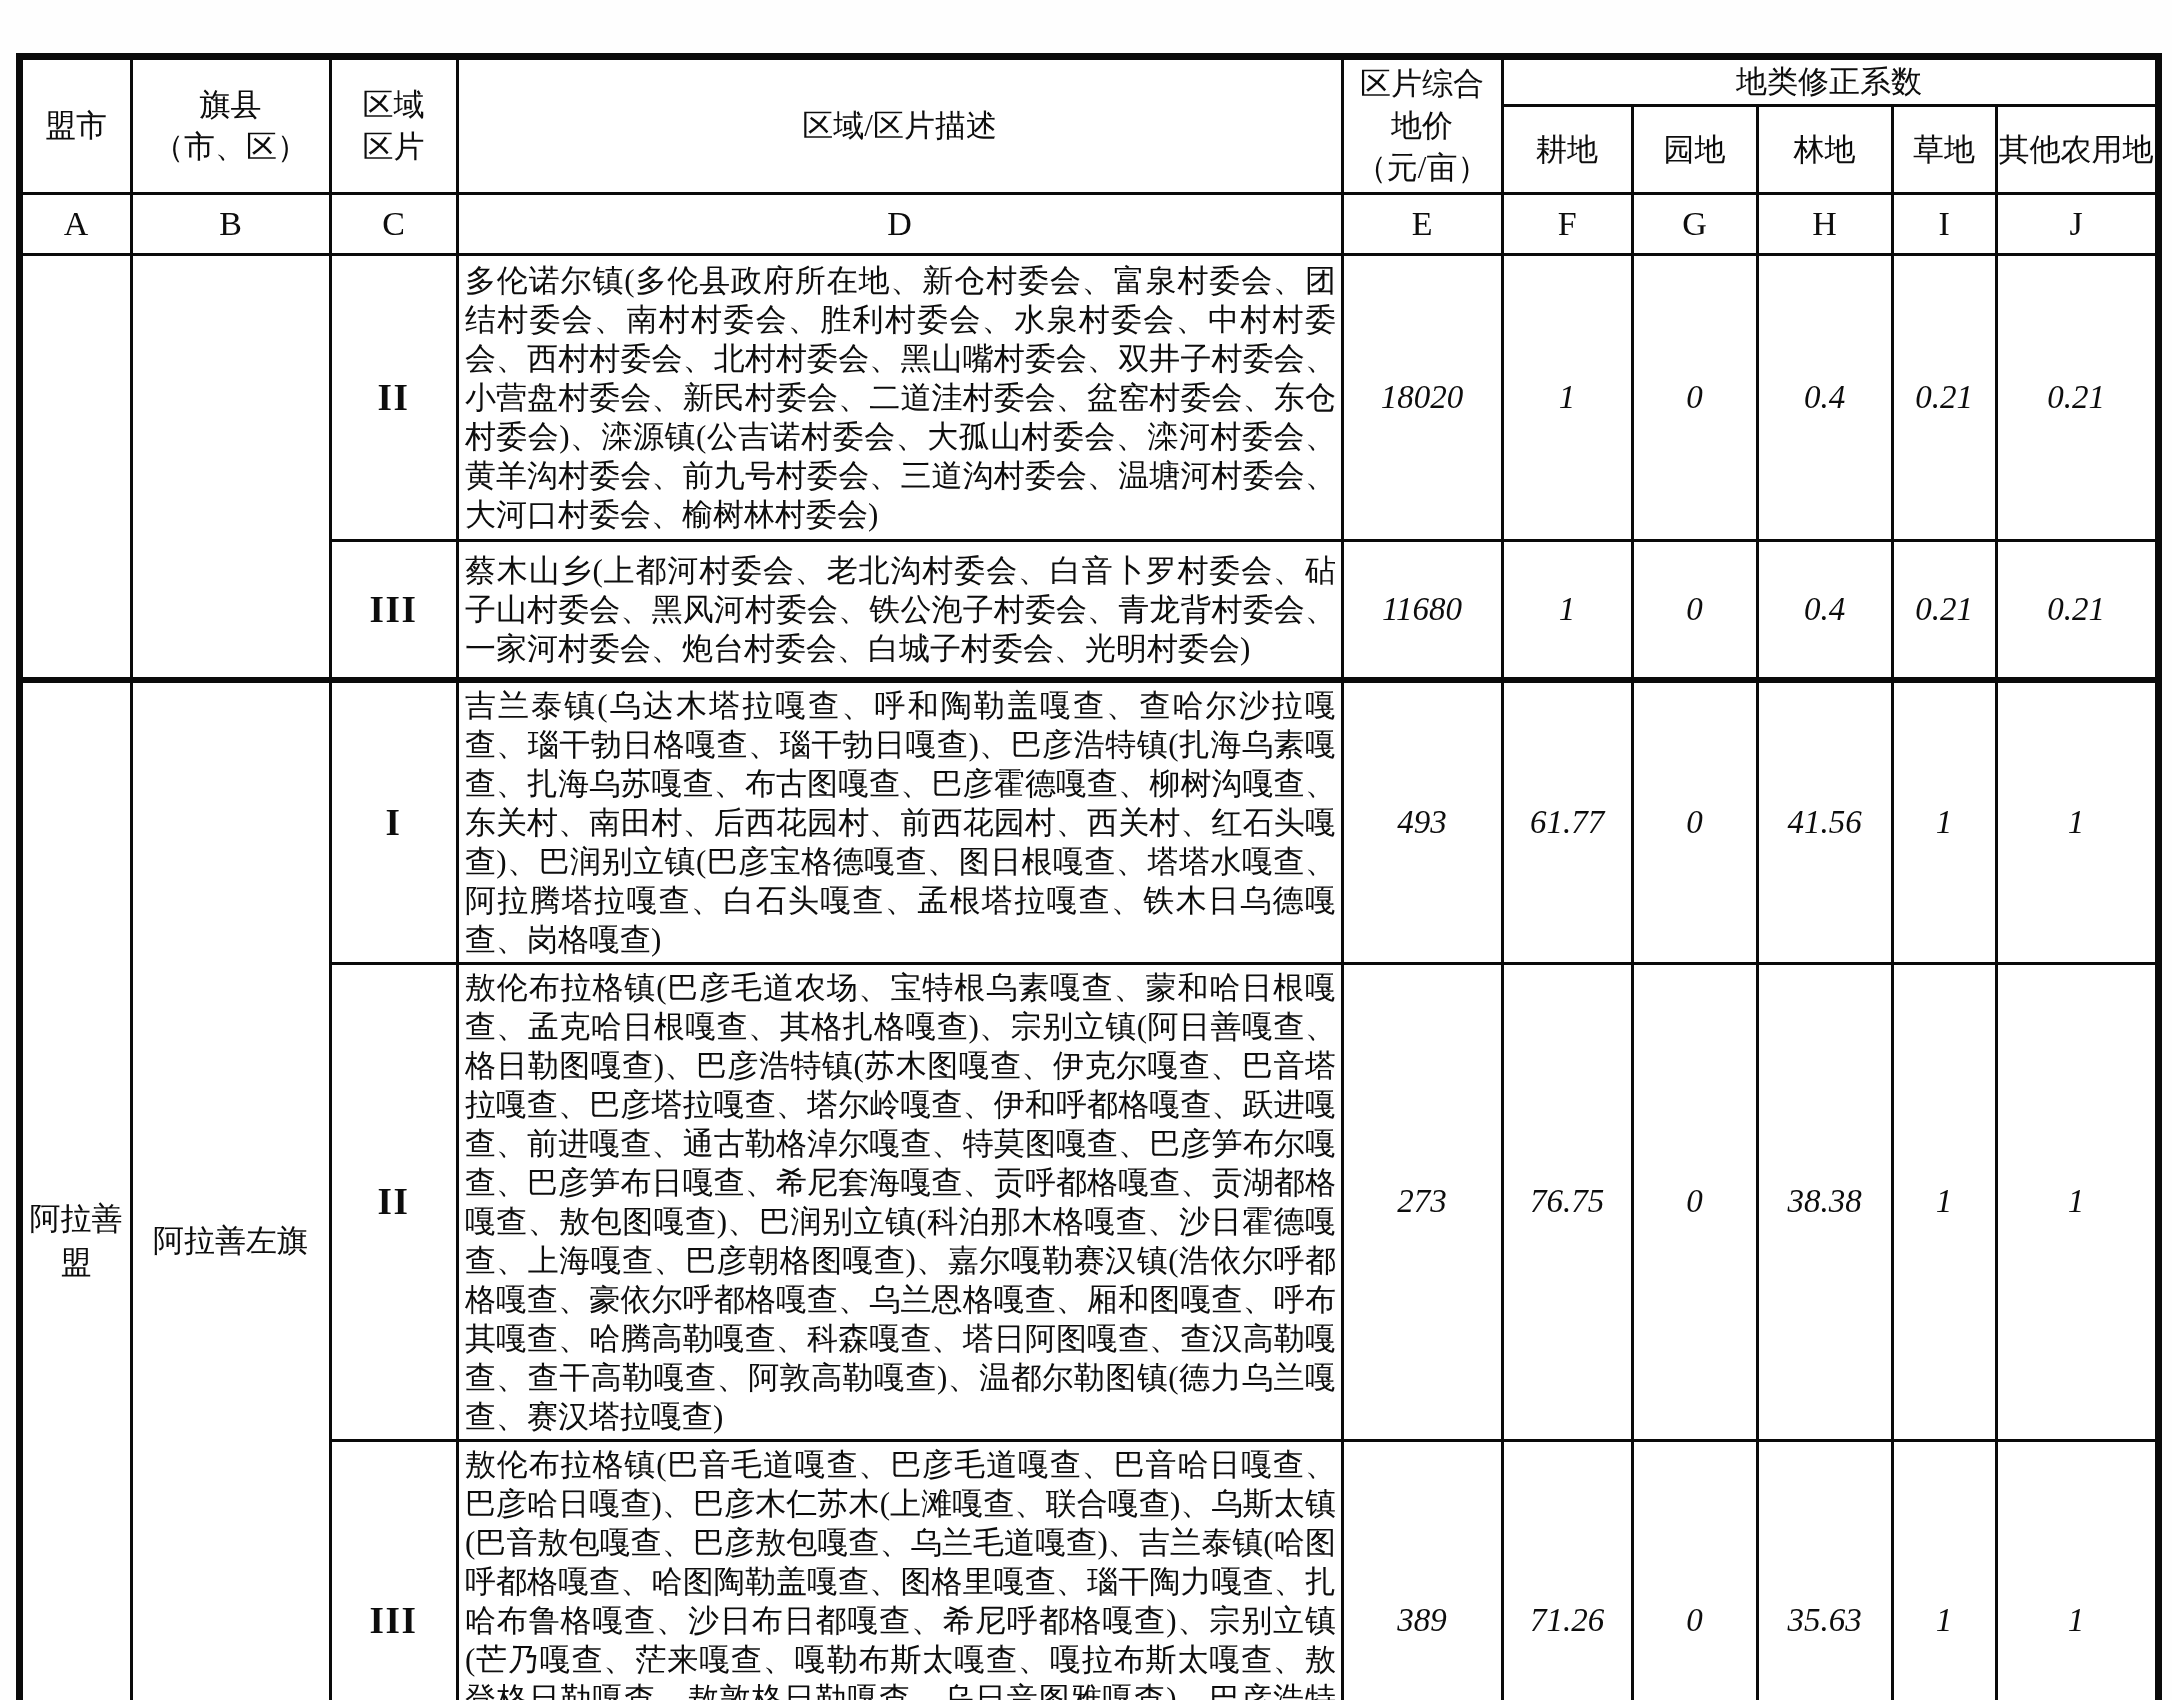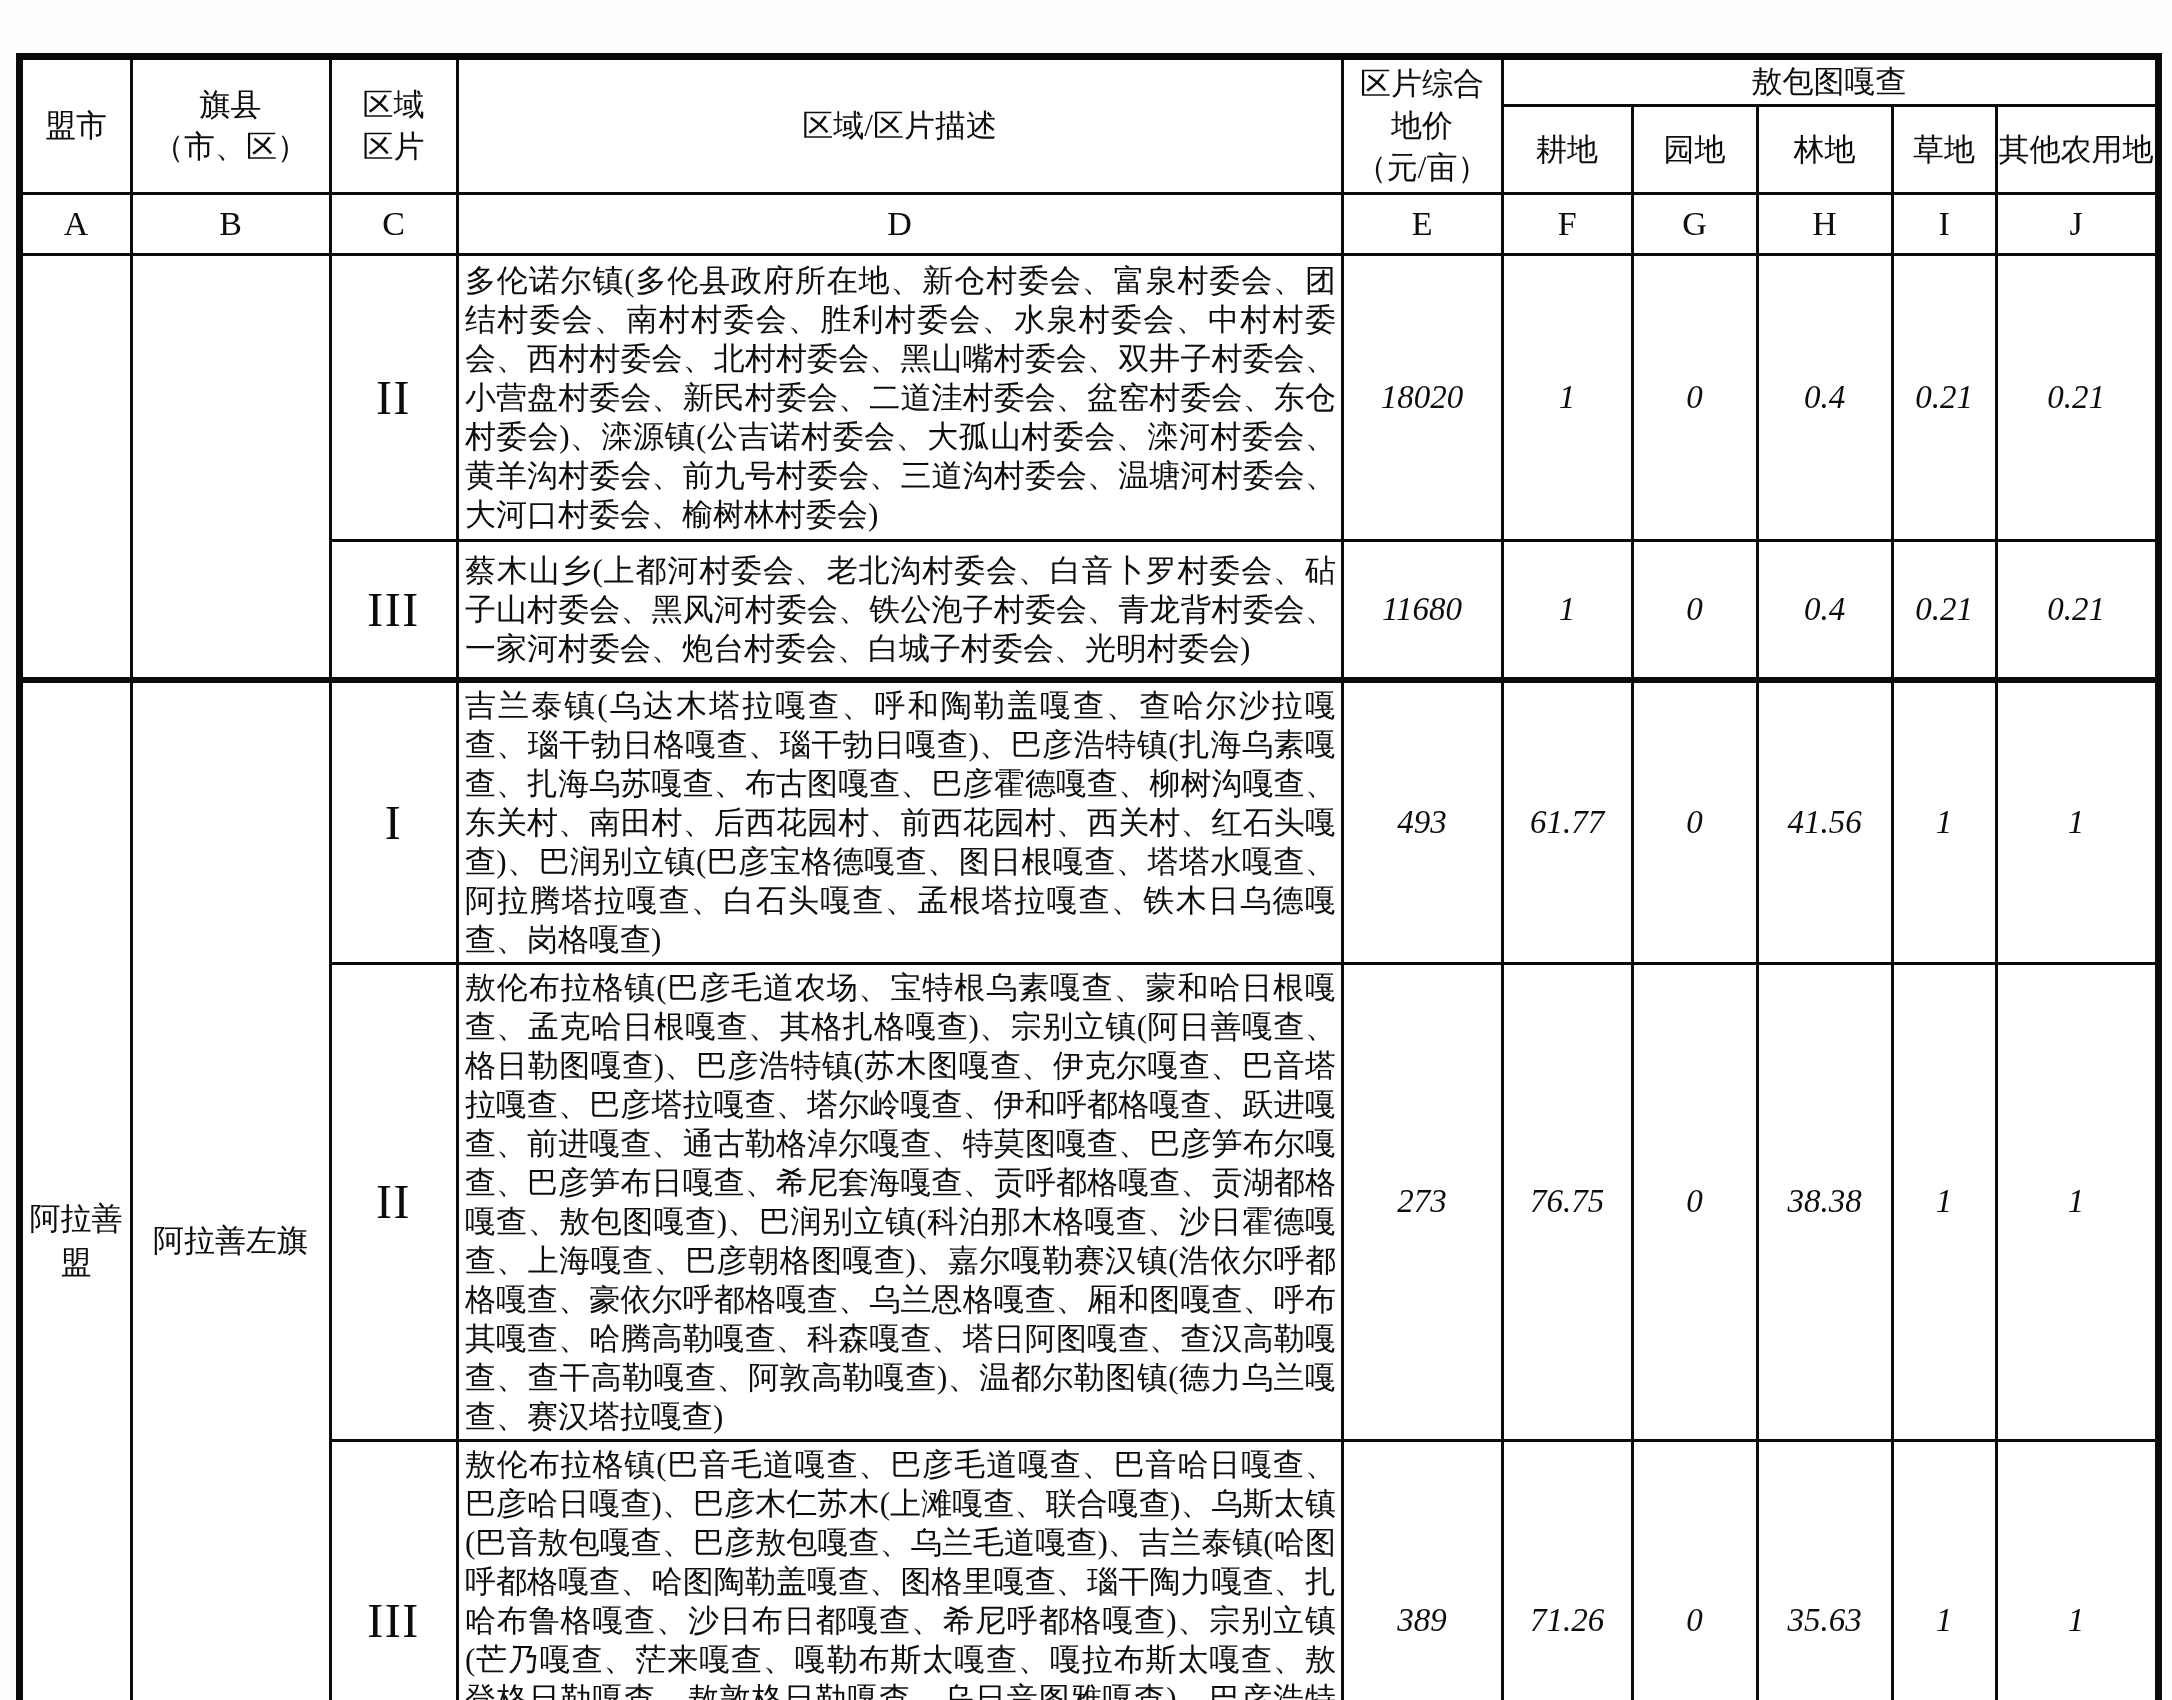--- a/index.html
+++ b/index.html
@@ -43,23 +43,24 @@
     text-align: center;
     white-space: pre-line;
   }
   .letters td {
     font-size: 34px;
     text-align: center;
     border-top-width: 5.5px;
     border-bottom-width: 5.5px;
   }
   .zone {
-    font-size: 48px;
+    font-size: 37px;
     text-align: center;
     letter-spacing: 1.6px;
+    font-weight: bold;
   }
   .desc {
     font-size: 31px;
     line-height: 39px;
     text-align: justify;
     vertical-align: middle;
     padding: 3.1px 4.7px 3.1px 6.3px;
   }
   .num {
     font-size: 33px;
@@ -101,21 +102,21 @@
         <tr style="height:48px">
       <th rowspan="2">盟市</th>
       <th rowspan="2">旗县
 （市、区）</th>
       <th rowspan="2">区域
 区片</th>
       <th rowspan="2">区域/区片描述</th>
       <th rowspan="2">区片综合
 地价
 （元/亩）</th>
-      <th colspan="5">敖包图嘎查</th>
+      <th colspan="5">地类修正系数</th>
     </tr>
 
     <tr style="height:88px">
       <th>耕地</th>
       <th>园地</th>
       <th>林地</th>
       <th>草地</th>
       <th>其他农用地</th>
     </tr>
 

